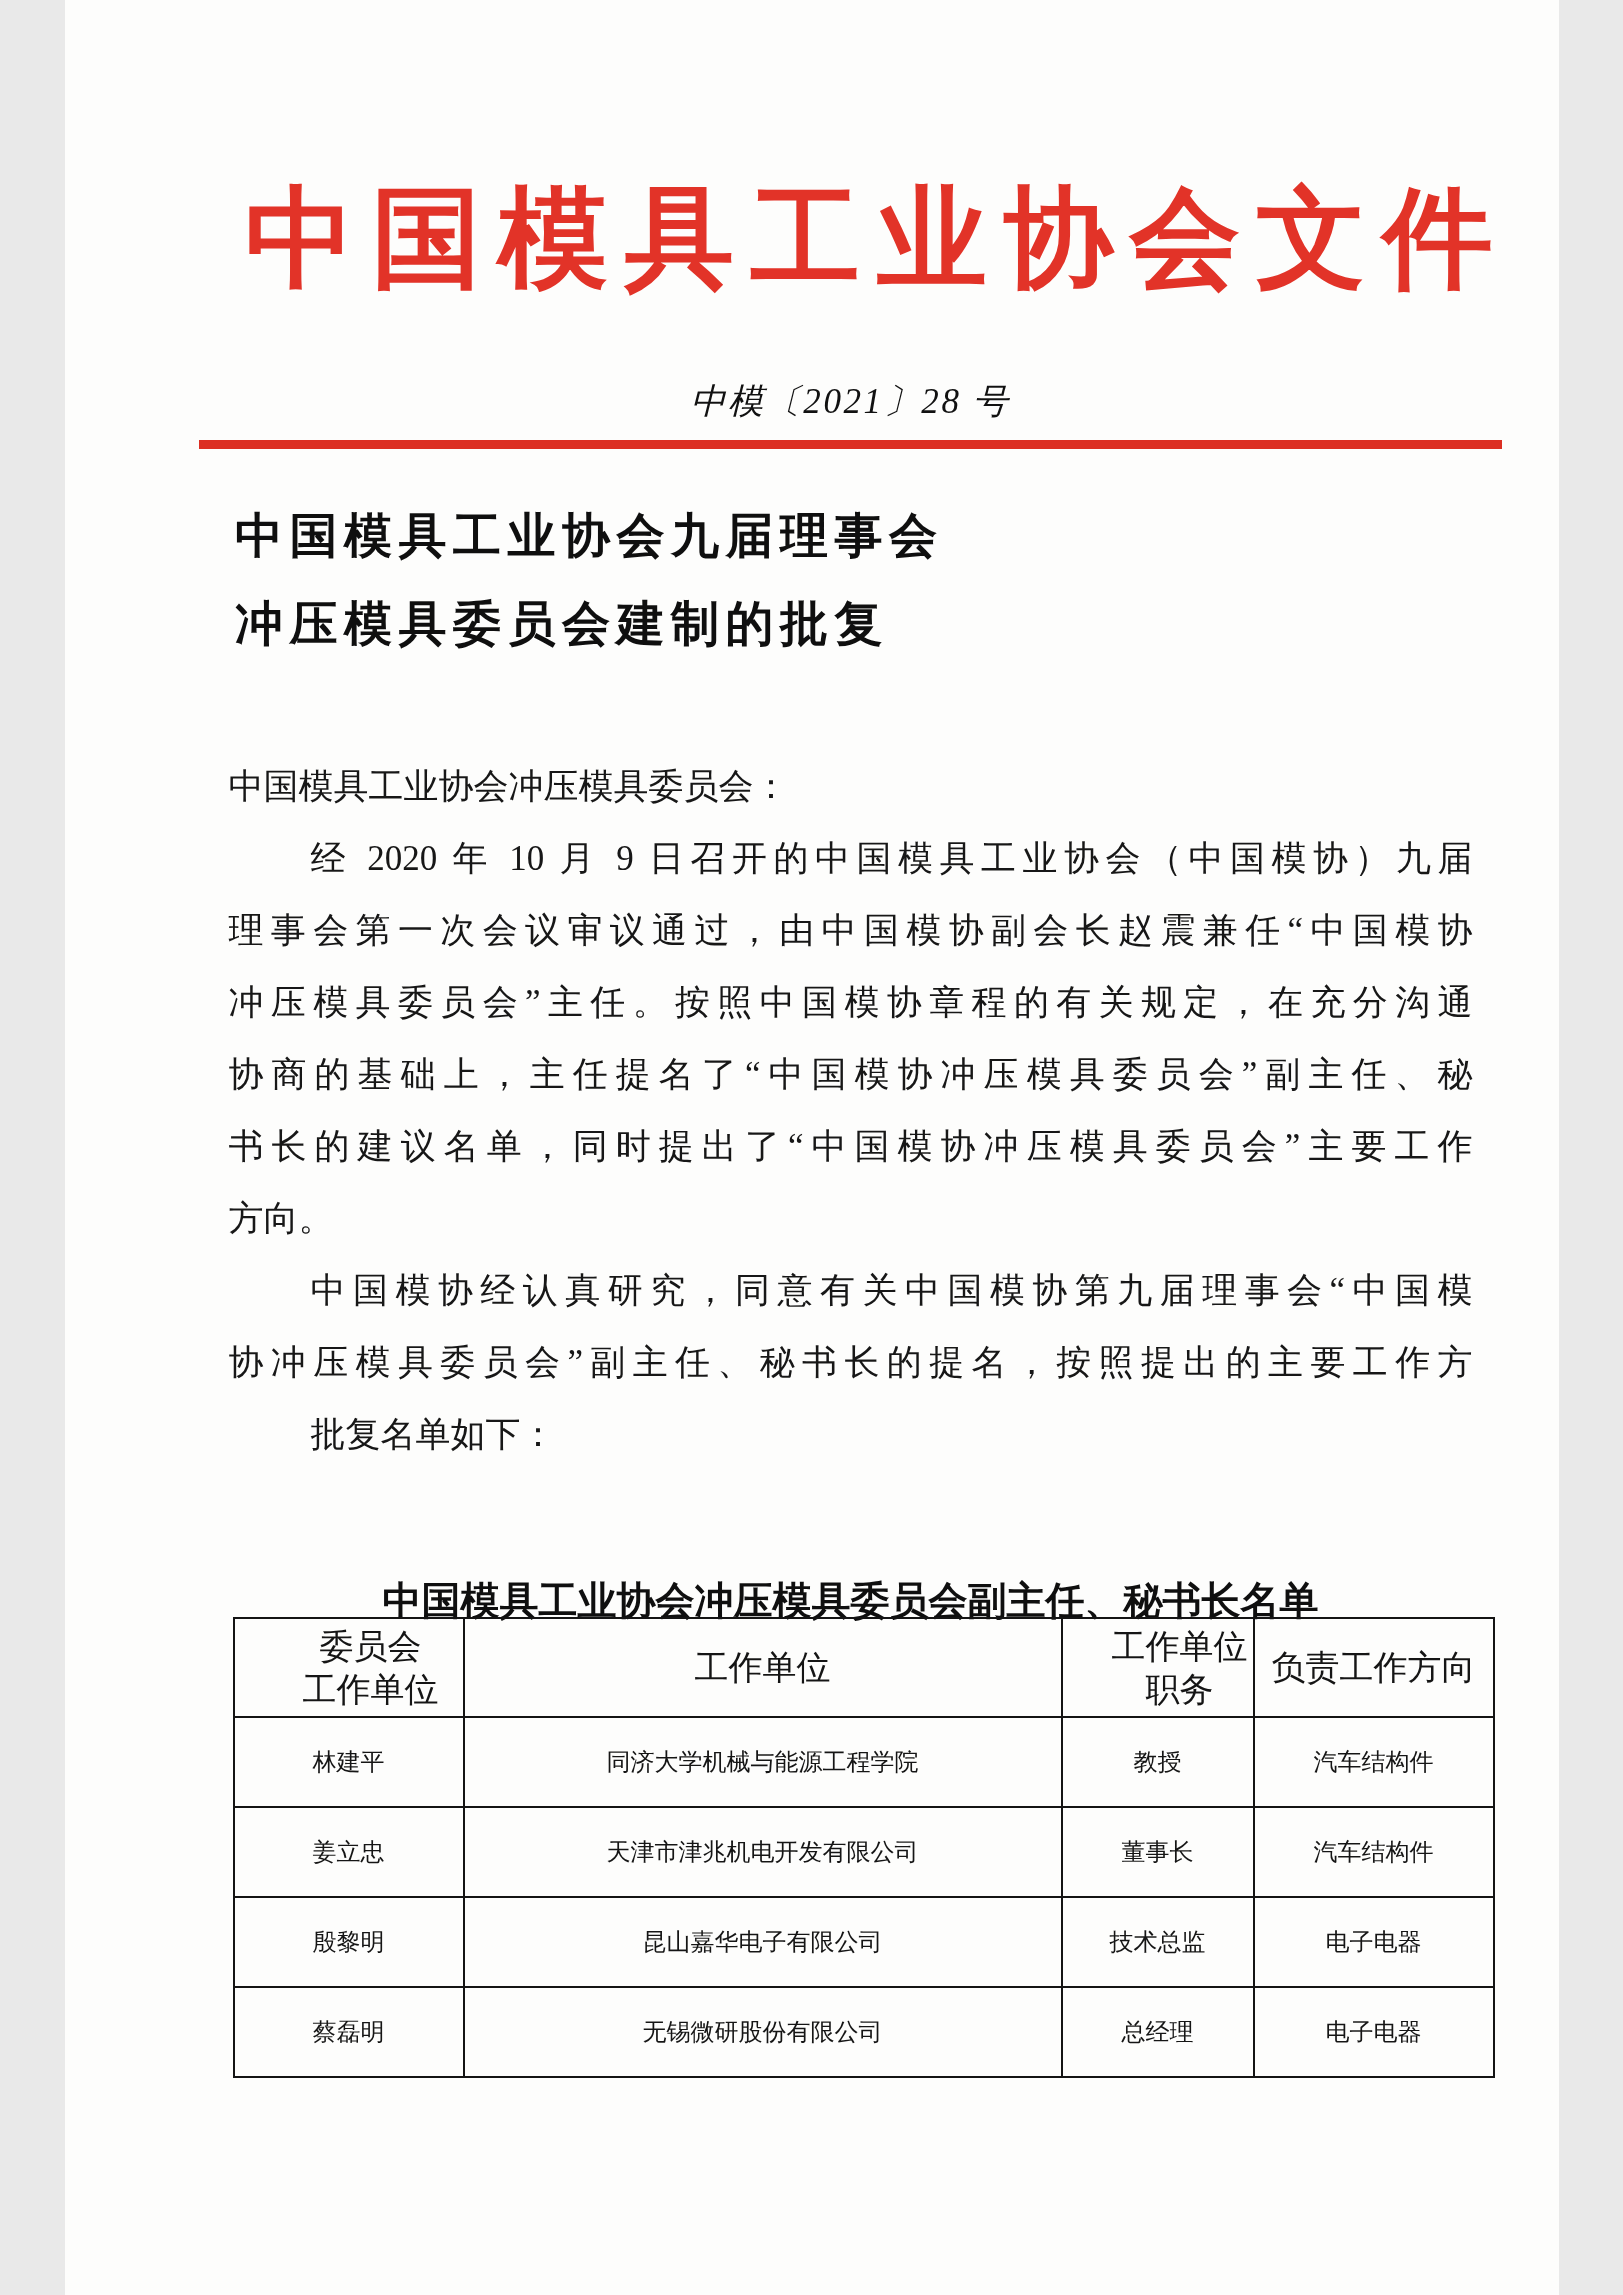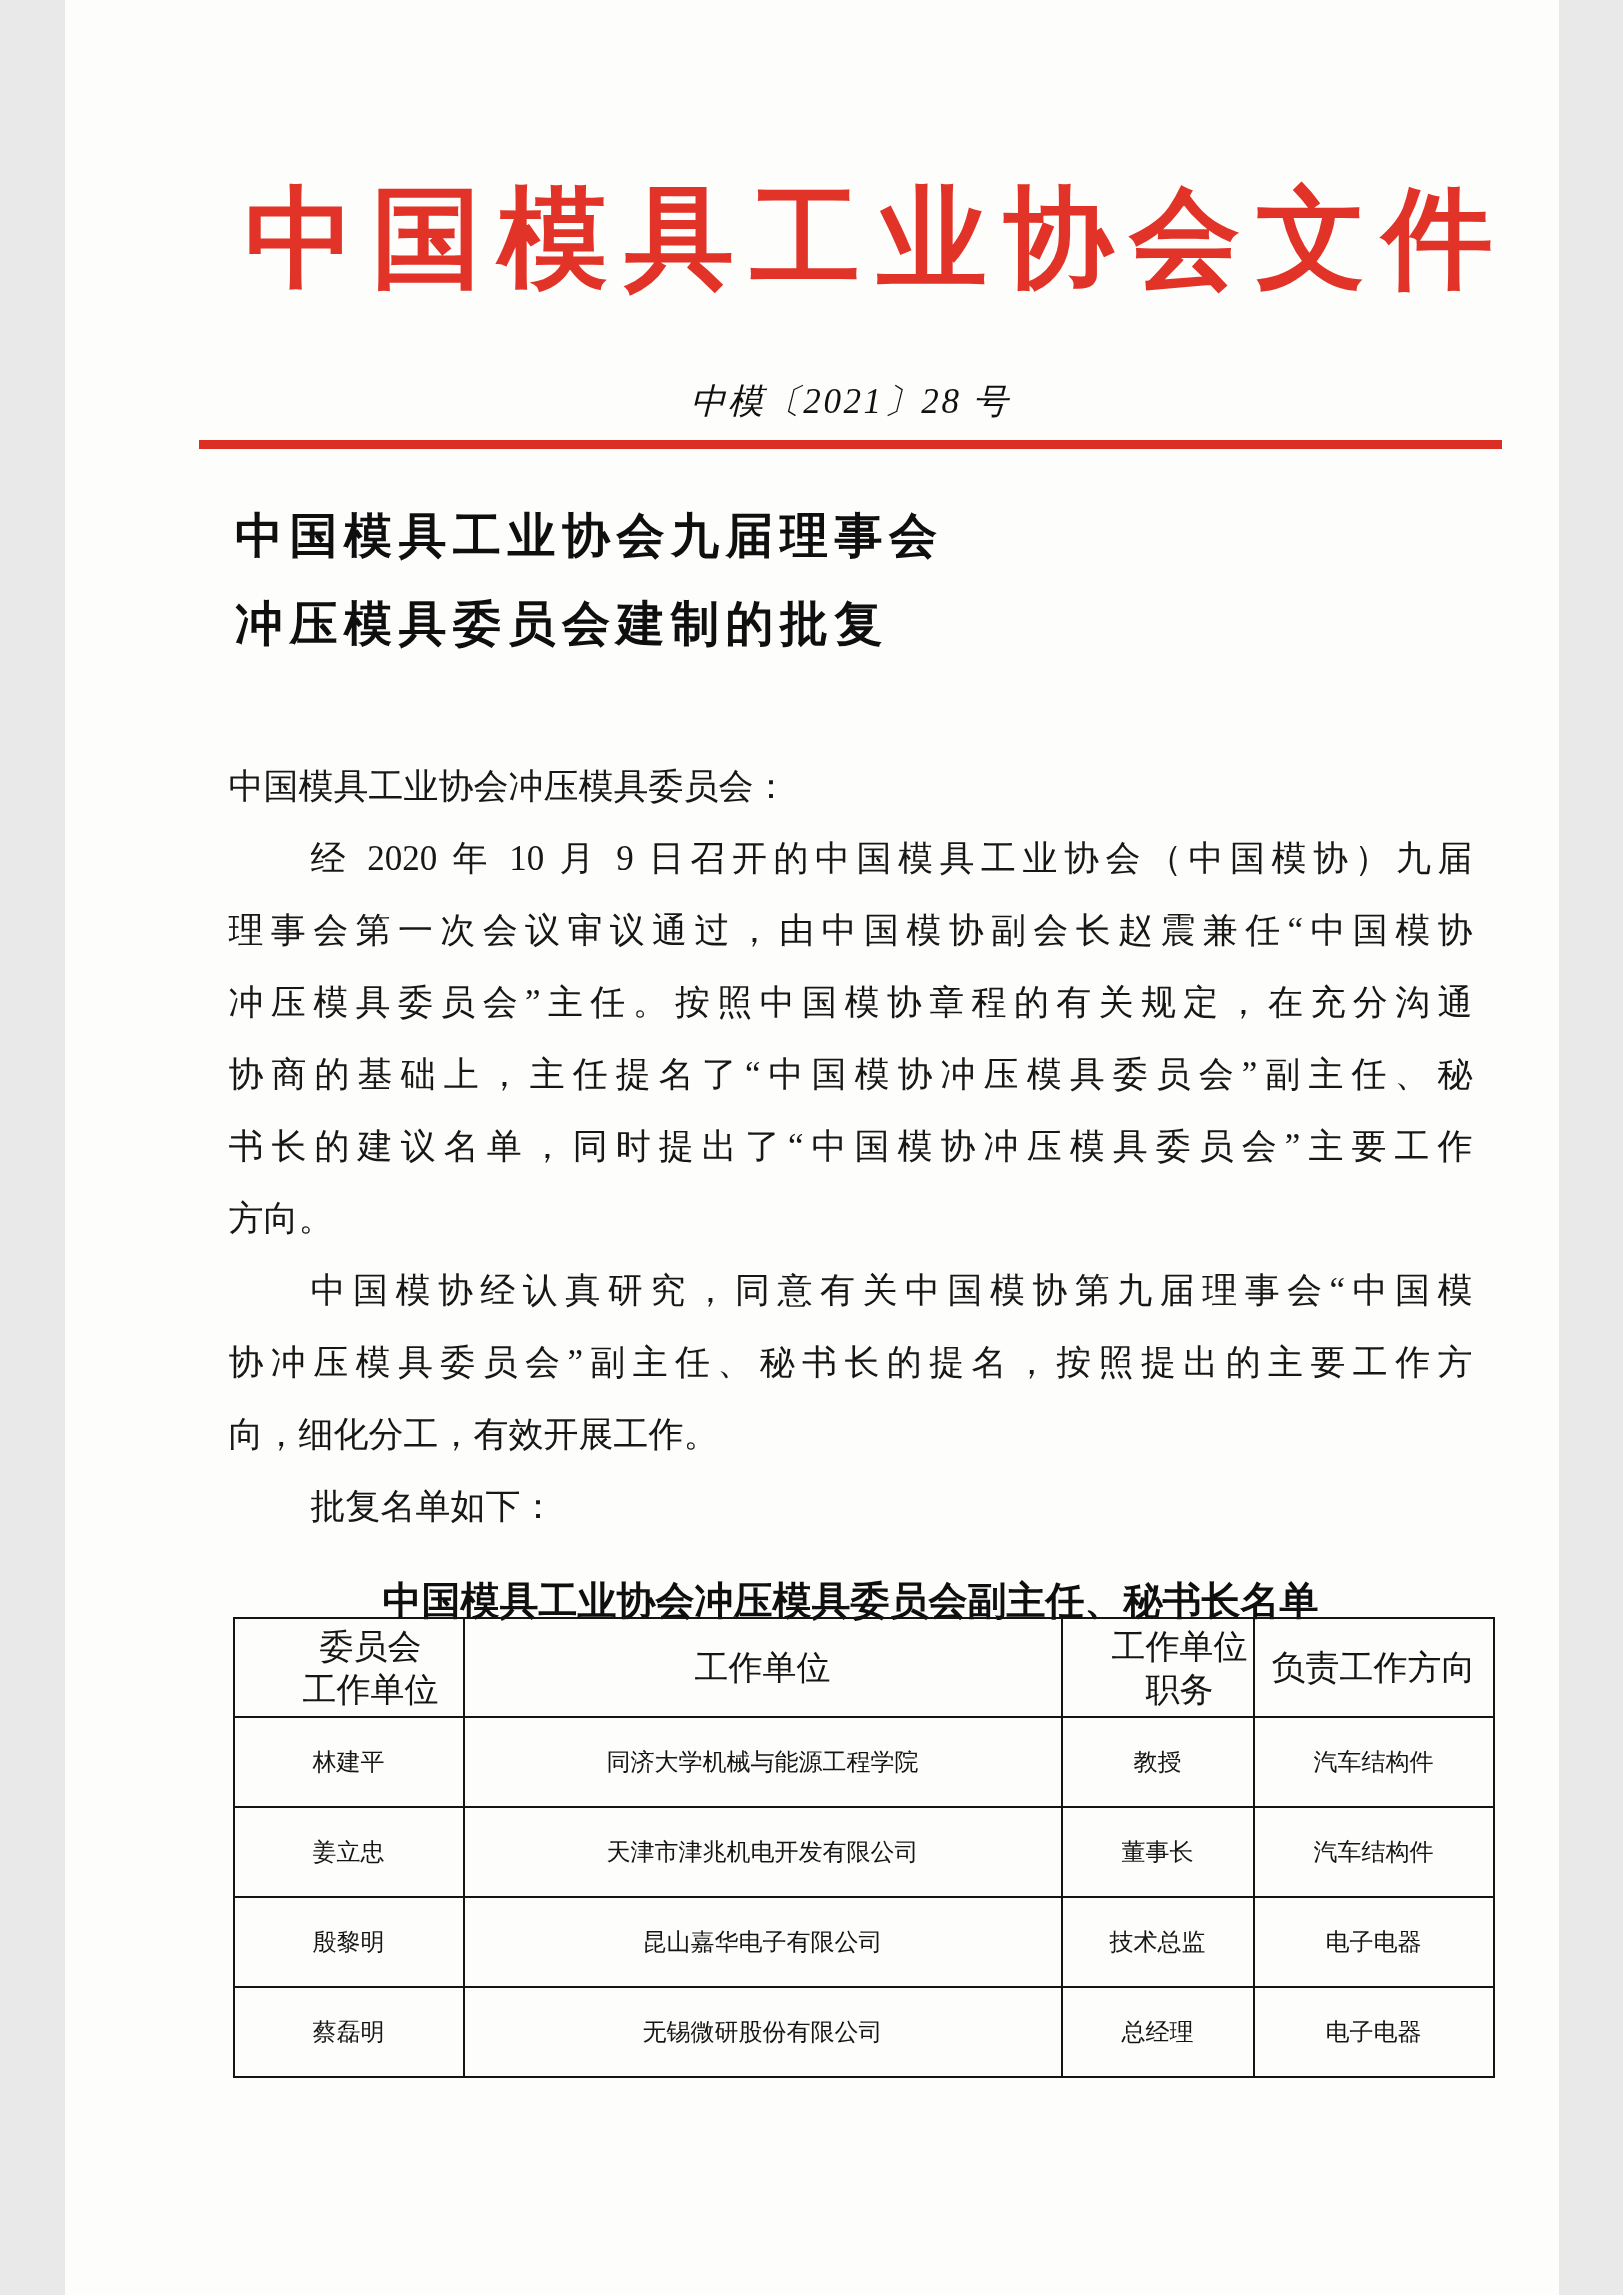--- a/index.html
+++ b/index.html
@@ -98,21 +98,20 @@
   <div class="body-text">
     <div class="bline">中国模具工业协会冲压模具委员会：</div>
     <div class="bline ind just">经 2020 年 10 月 9 日召开的中国模具工业协会（中国模协）九届</div>
     <div class="bline just">理事会第一次会议审议通过，由中国模协副会长赵震兼任“中国模协</div>
     <div class="bline just">冲压模具委员会”主任。按照中国模协章程的有关规定，在充分沟通</div>
     <div class="bline just">协商的基础上，主任提名了“中国模协冲压模具委员会”副主任、秘</div>
     <div class="bline just">书长的建议名单，同时提出了“中国模协冲压模具委员会”主要工作</div>
     <div class="bline">方向。</div>
     <div class="bline ind just">中国模协经认真研究，同意有关中国模协第九届理事会“中国模</div>
     <div class="bline just">协冲压模具委员会”副主任、秘书长的提名，按照提出的主要工作方</div>
-    <div class="bline">向，细化分工，有效开展工作。</div>
     <div class="bline ind">批复名单如下：</div>
   </div>
 
   <div class="table-title">中国模具工业协会冲压模具委员会副主任、秘书长名单</div>
 
   <table class="roster">
     <colgroup>
       <col style="width:230px">
       <col style="width:598px">
       <col style="width:192px">

